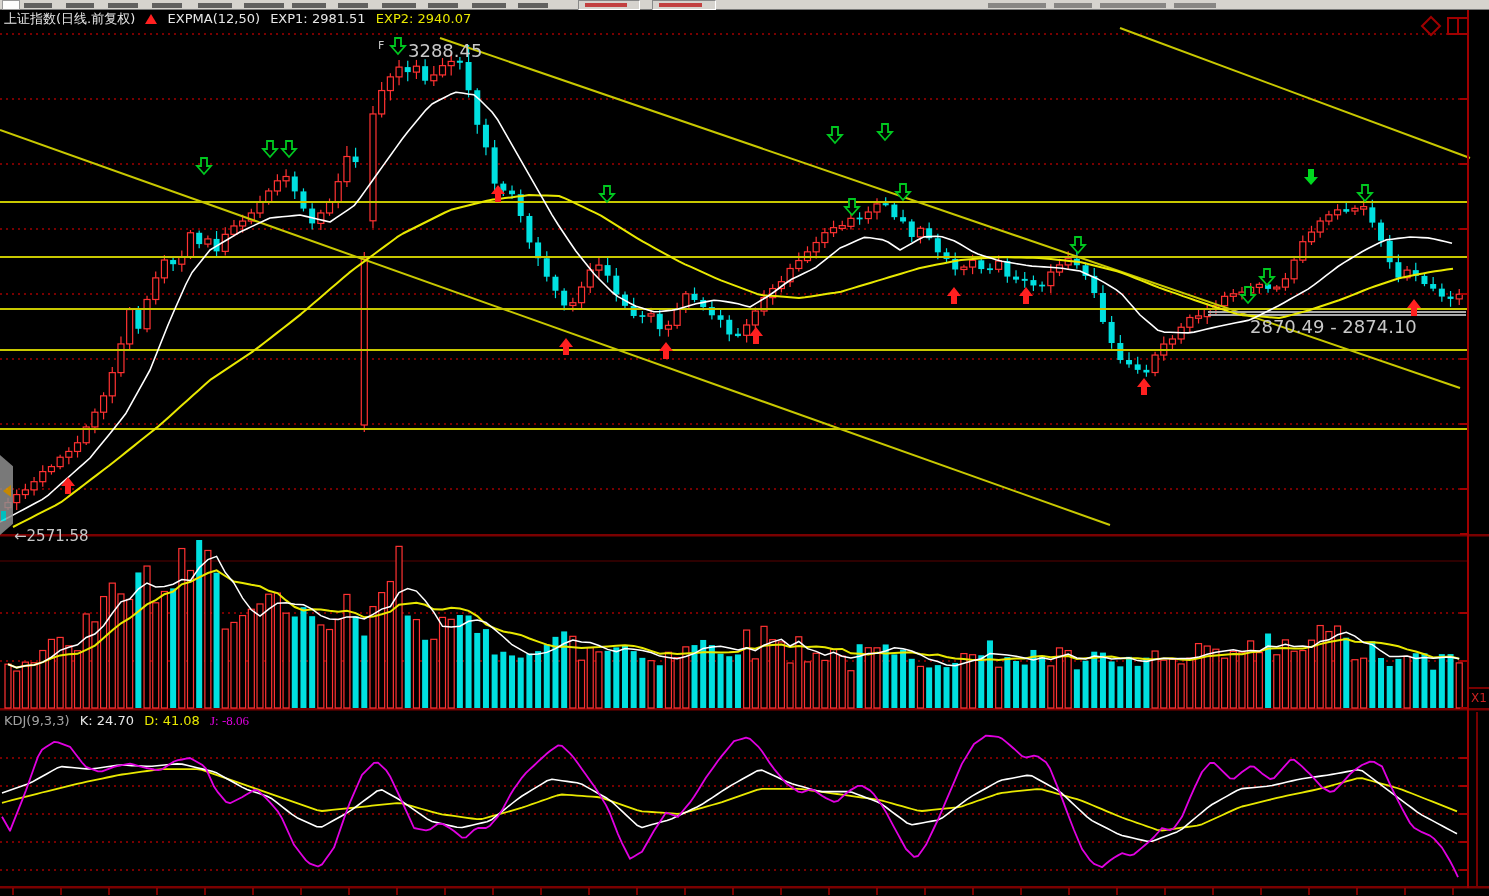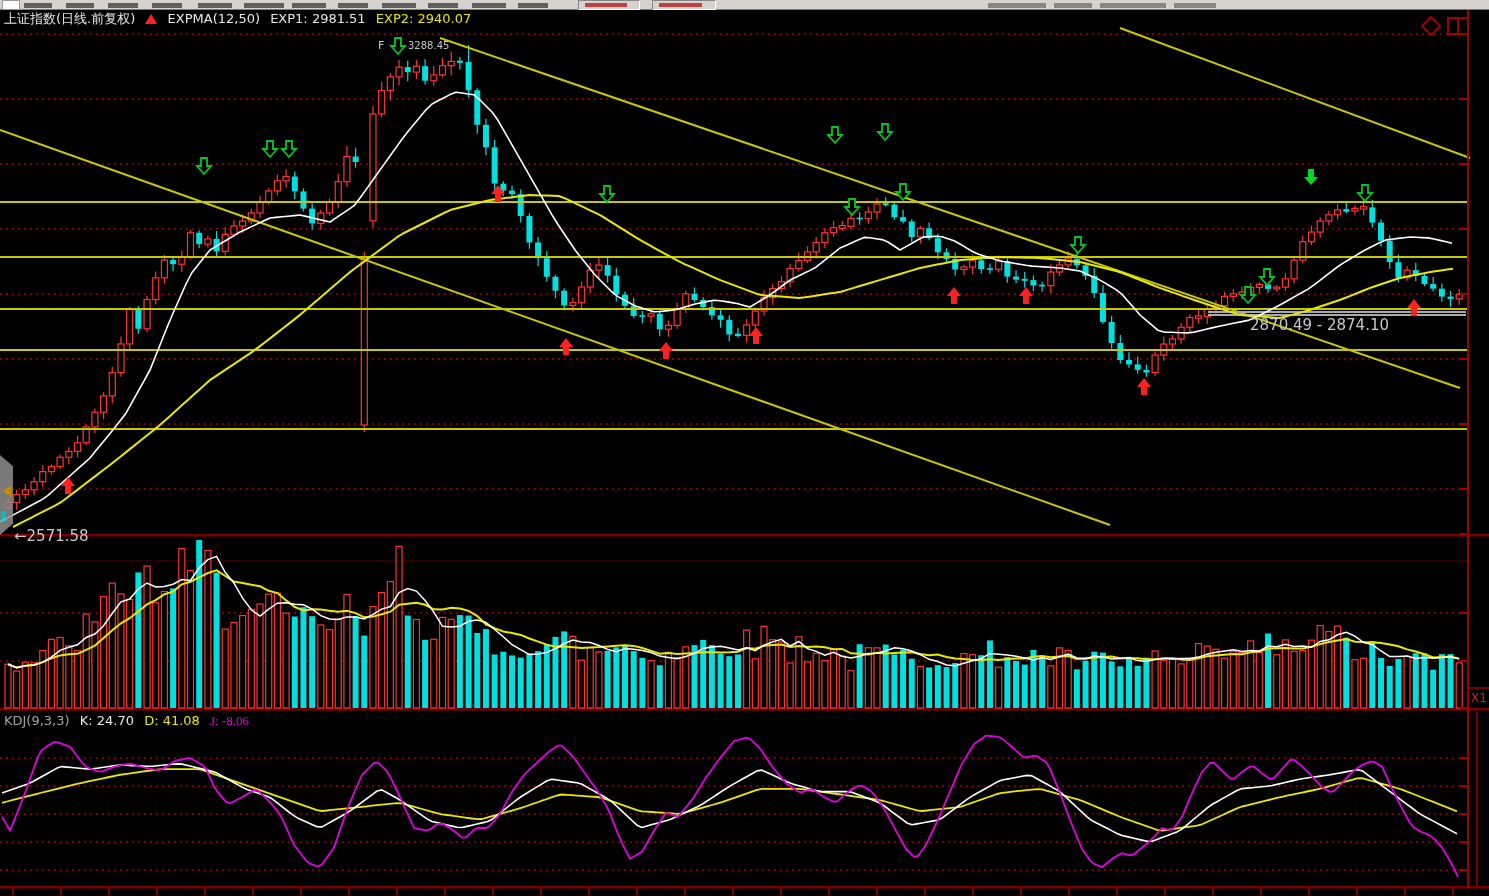--- a/index.html
+++ b/index.html
@@ -707,23 +707,23 @@
 
 <svg class="corner-icons" width="52" height="22">
   <path d="M11,2 L20,11 L11,20 L2,11 Z" fill="none" stroke="#a00000" stroke-width="2"></path>
   <g>
     <rect x="28" y="3" width="20" height="16" fill="none" stroke="#a00000" stroke-width="2"></rect>
     <line x1="38" y1="3" x2="38" y2="19" stroke="#a00000" stroke-width="2"></line>
   </g>
 </svg>
 
 <div class="lbl" style="left:378px;top:39px;font-size:11px;">F</div>
-<div class="lbl" style="left:408px;top:40px;font-size:10px;">3288.45</div>
+<div class="lbl" style="left:408px;top:40px;font-size:18px;">3288.45</div>
 <div class="lbl" style="left:14px;top:527px;font-size:15px;">←2571.58</div>
-<div class="lbl" style="left:1250px;top:316px;font-size:15px;">2870.49 - 2874.10</div>
+<div class="lbl" style="left:1250px;top:316px;font-size:18px;">2870.49 - 2874.10</div>
 
 <div class="slide-handle">
   <div class="slide-tri"></div>
   <div class="slide-cyan"></div>
 </div>
 
 <div class="x1-label">X1</div>
 
 <div class="row" style="left:4px;top:713px;">
   <span class="g">KDJ(9,3,3)</span>

